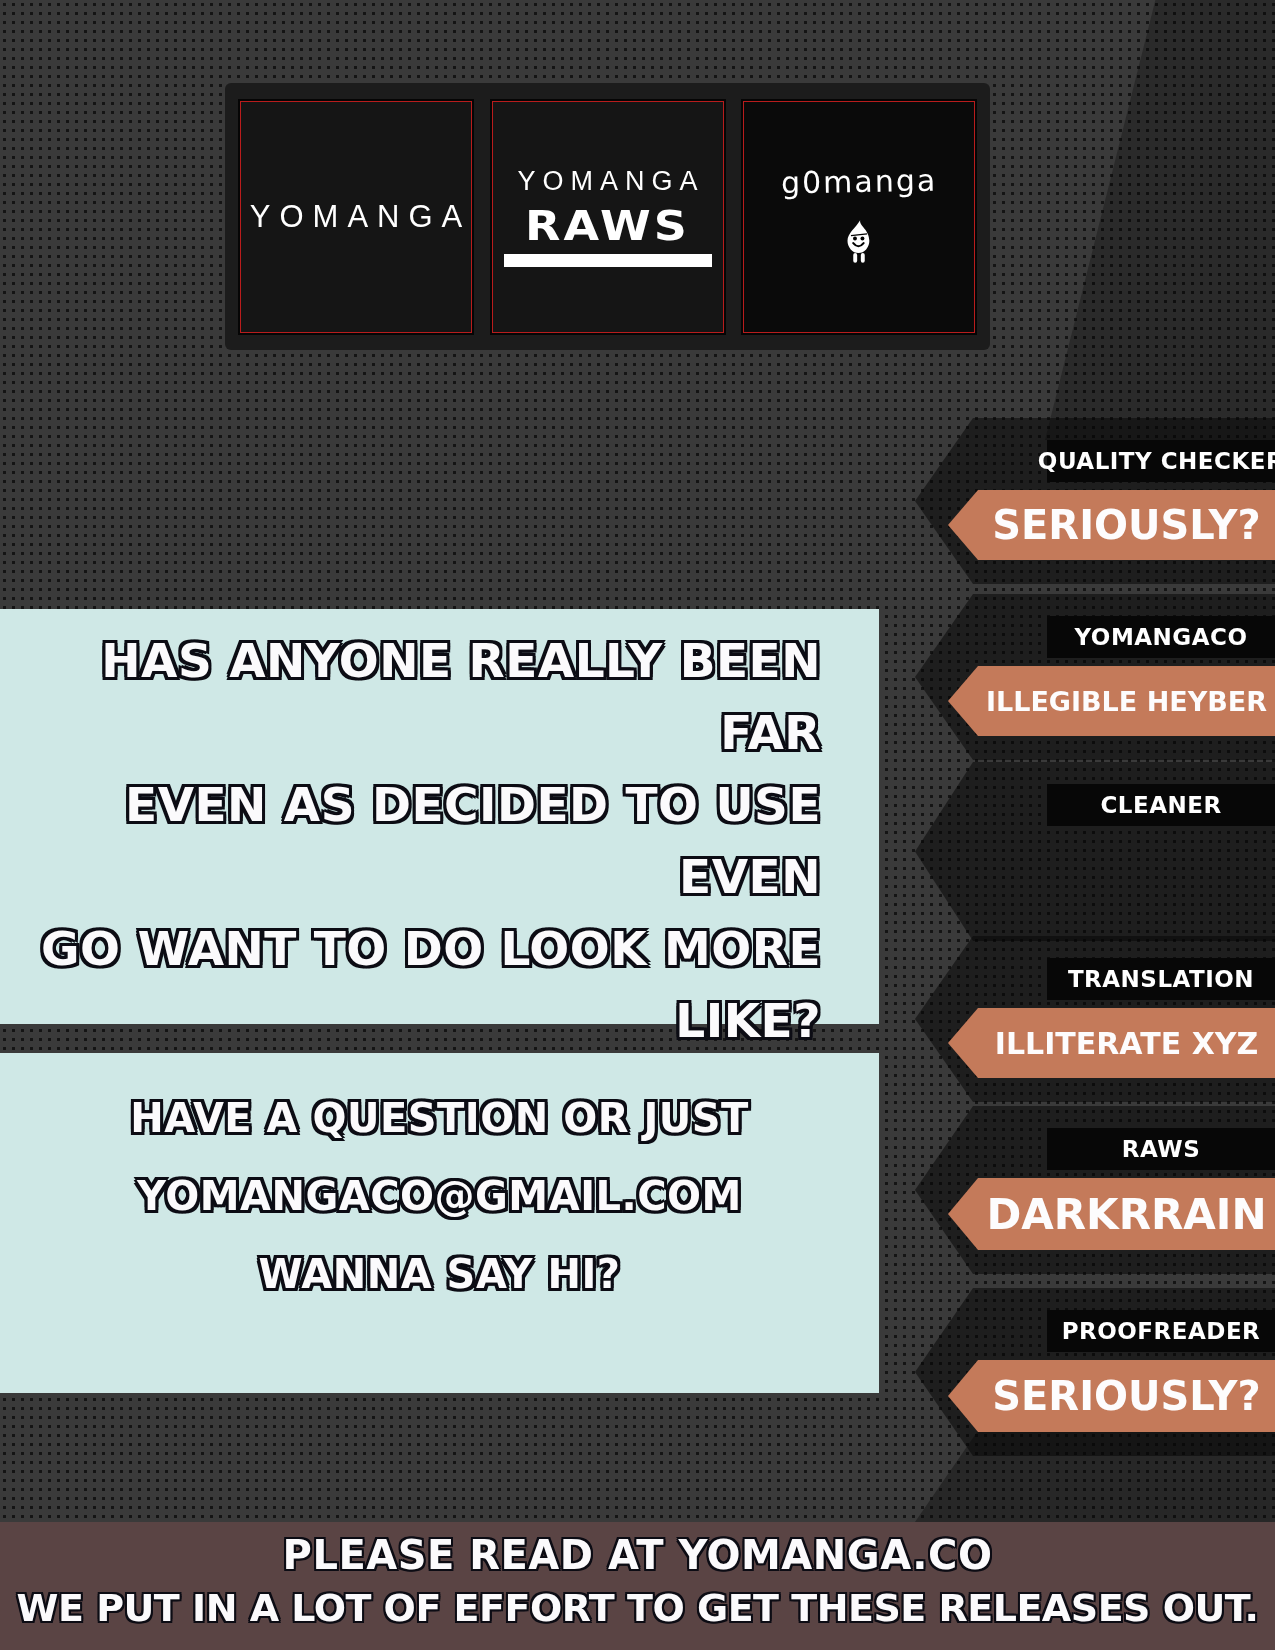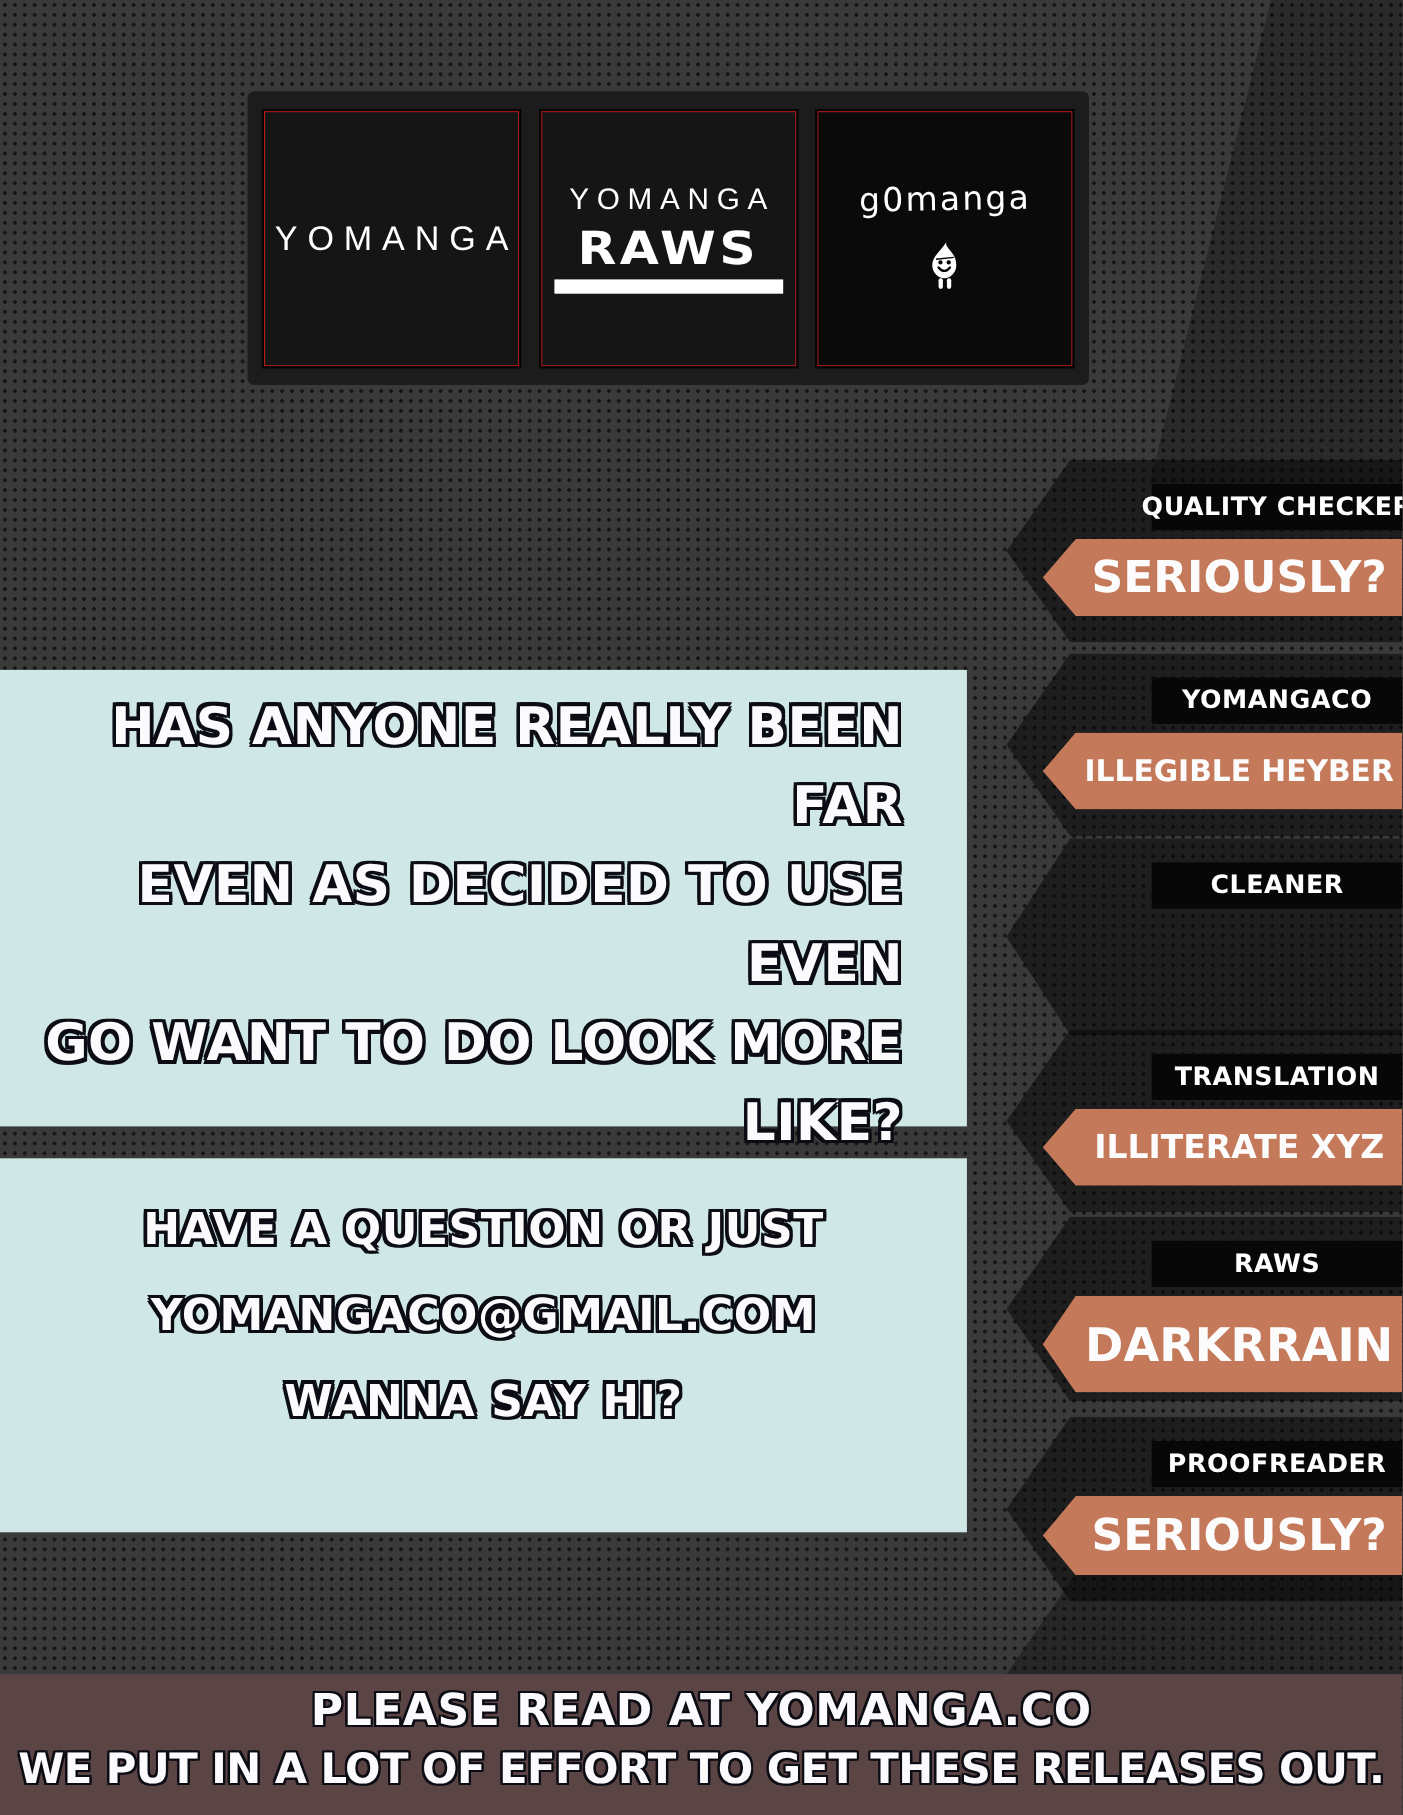--- a/index.html
+++ b/index.html
@@ -92,21 +92,21 @@
     background:var(--accent-orange);
     clip-path:polygon(0 50%,30px 0,100% 0,100% 100%,30px 100%);
     display:flex;align-items:center;justify-content:center;
     padding-left:30px;box-sizing:border-box;text-align:center;
     color:#fdfcfd;font-weight:bold;
   }
   .r1{top:440px;height:120px;} .r1 .credit-arrow{font-size:40px;}
   .r2{top:616px;height:120px;} .r2 .credit-arrow{font-size:27px;}
   .r3{top:784px;height:133px;} .r3 .credit-arrow{height:84px;top:49px;font-size:26px;line-height:1.25;padding-left:40px;padding-right:14px;}
   .r4{top:958px;height:120px;} .r4 .credit-arrow{font-size:30px;}
-  .r5{top:1128px;height:122px;} .r5 .credit-arrow{height:88px;font-size:42px;}
+  .r5{top:1128px;height:122px;} .r5 .credit-arrow{height:72px;font-size:42px;}
   .r6{top:1310px;height:122px;} .r6 .credit-arrow{height:72px;font-size:40px;}
   
   .footer{
     position:absolute;left:0;top:1522px;width:1275px;height:128px;
     background:var(--footer-maroon);text-align:center;box-sizing:border-box;padding-top:10px;
   }
   .footer-line1{font-size:40px;letter-spacing:0.5px;}
   .footer-line2{font-size:38px;letter-spacing:-0.5px;margin-top:8px;white-space:nowrap;}
 </style>
 </head>

